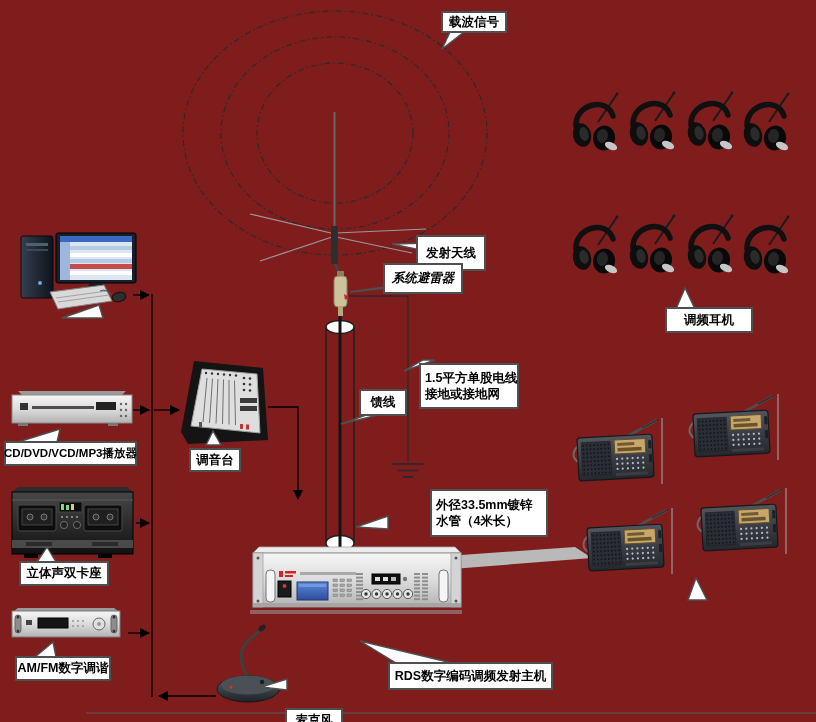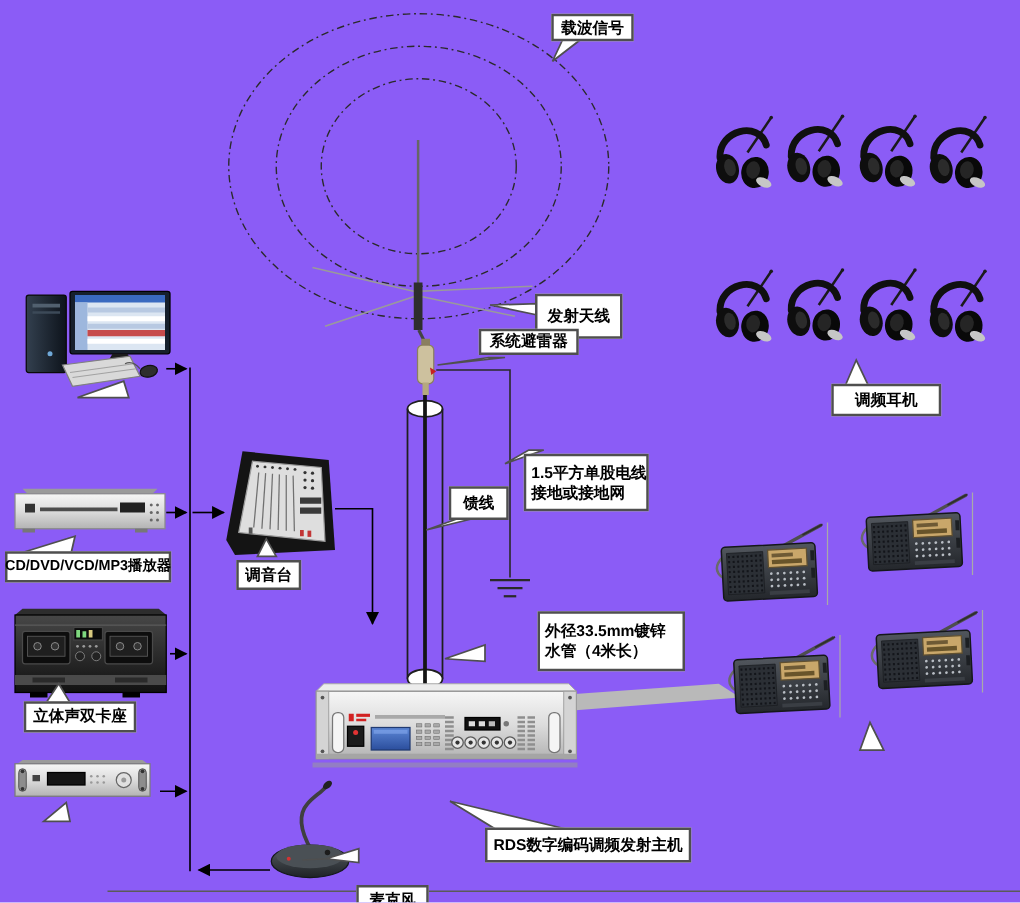--- a/index.html
+++ b/index.html
@@ -1,16 +1,16 @@
 <!DOCTYPE html>
 <html><head>
 <meta charset="utf-8">
 <style>
   html,body{margin:0;padding:0;background:#fff;}
-  .canvas{position:relative;width:816px;height:722px;background:#8b5cf6;overflow:hidden;
+  .canvas{position:relative;width:816px;height:722px;background:#7f1d1d;overflow:hidden;
           font-family:"Liberation Sans",sans-serif;}
   svg.layer{position:absolute;left:0;top:0;}
   .lbl{position:absolute;background:#fff;border:2px solid #4f4f4f;box-sizing:border-box;
        display:flex;align-items:center;justify-content:center;white-space:nowrap;
        font-weight:bold;font-size:12.5px;color:#000;line-height:1.3;z-index:5;}
   .lbl.two{flex-direction:column;align-items:flex-start;justify-content:center;padding-left:4px;}
 </style>
 </head>
 <body>
 
@@ -415,31 +415,32 @@
     <polygon points="396,663 452,663 360,641"></polygon>
     <polygon points="676,309 695,309 685,288"></polygon>
     <polygon points="688,600 707,600 696,578"></polygon>
   </g>
   <line x1="242" y1="688" x2="261" y2="687" stroke="#4f4f4f" stroke-width="1.4"></line>
 
   <line x1="86" y1="713" x2="816" y2="713" stroke="#5a5a5a" stroke-width="1.2"></line>
 </svg>
 
 <div class="lbl" style="left:441px;top:11px;width:66px;height:22px;">载波信号</div>
-<div class="lbl" style="left:428px;top:235px;width:70px;height:36px;">发射天线</div>
-<div class="lbl" style="left:383px;top:263px;width:80px;height:21px;">系统避雷器</div>
+<div class="lbl" style="left:416px;top:235px;width:70px;height:36px;">发射天线</div>
+<div class="lbl" style="left:383px;top:263px;width:80px;height:31px;font-style:italic;">系统避雷器</div>
 <div class="lbl two" style="left:419px;top:315px;width:100px;height:46px;margin-top:48px;">
   <span>1.5平方单股电线</span>
   <span>接地或接地网</span>
 </div>
 <div class="lbl" style="left:359px;top:389px;width:48px;height:27px;">馈线</div>
 <div class="lbl two" style="left:386px;top:489px;width:118px;height:48px;margin-left:44px;">
   <span>外径33.5mm镀锌</span>
   <span>水管（4米长）</span>
 </div>
 <div class="lbl" style="left:4px;top:441px;width:133px;height:25px;font-size:11.5px;">CD/DVD/VCD/MP3播放器</div>
 <div class="lbl" style="left:189px;top:448px;width:52px;height:24px;">调音台</div>
 <div class="lbl" style="left:19px;top:561px;width:90px;height:25px;">立体声双卡座</div>
+<div class="lbl" style="left:15px;top:656px;width:96px;height:25px;">AM/FM数字调谐</div>
 <div class="lbl" style="left:285px;top:672px;width:58px;height:24px;margin-top:36px;">麦克风</div>
 <div class="lbl" style="left:388px;top:662px;width:165px;height:28px;">RDS数字编码调频发射主机</div>
 <div class="lbl" style="left:665px;top:307px;width:88px;height:26px;">调频耳机</div>
 
 </div>
 
 </body></html>

